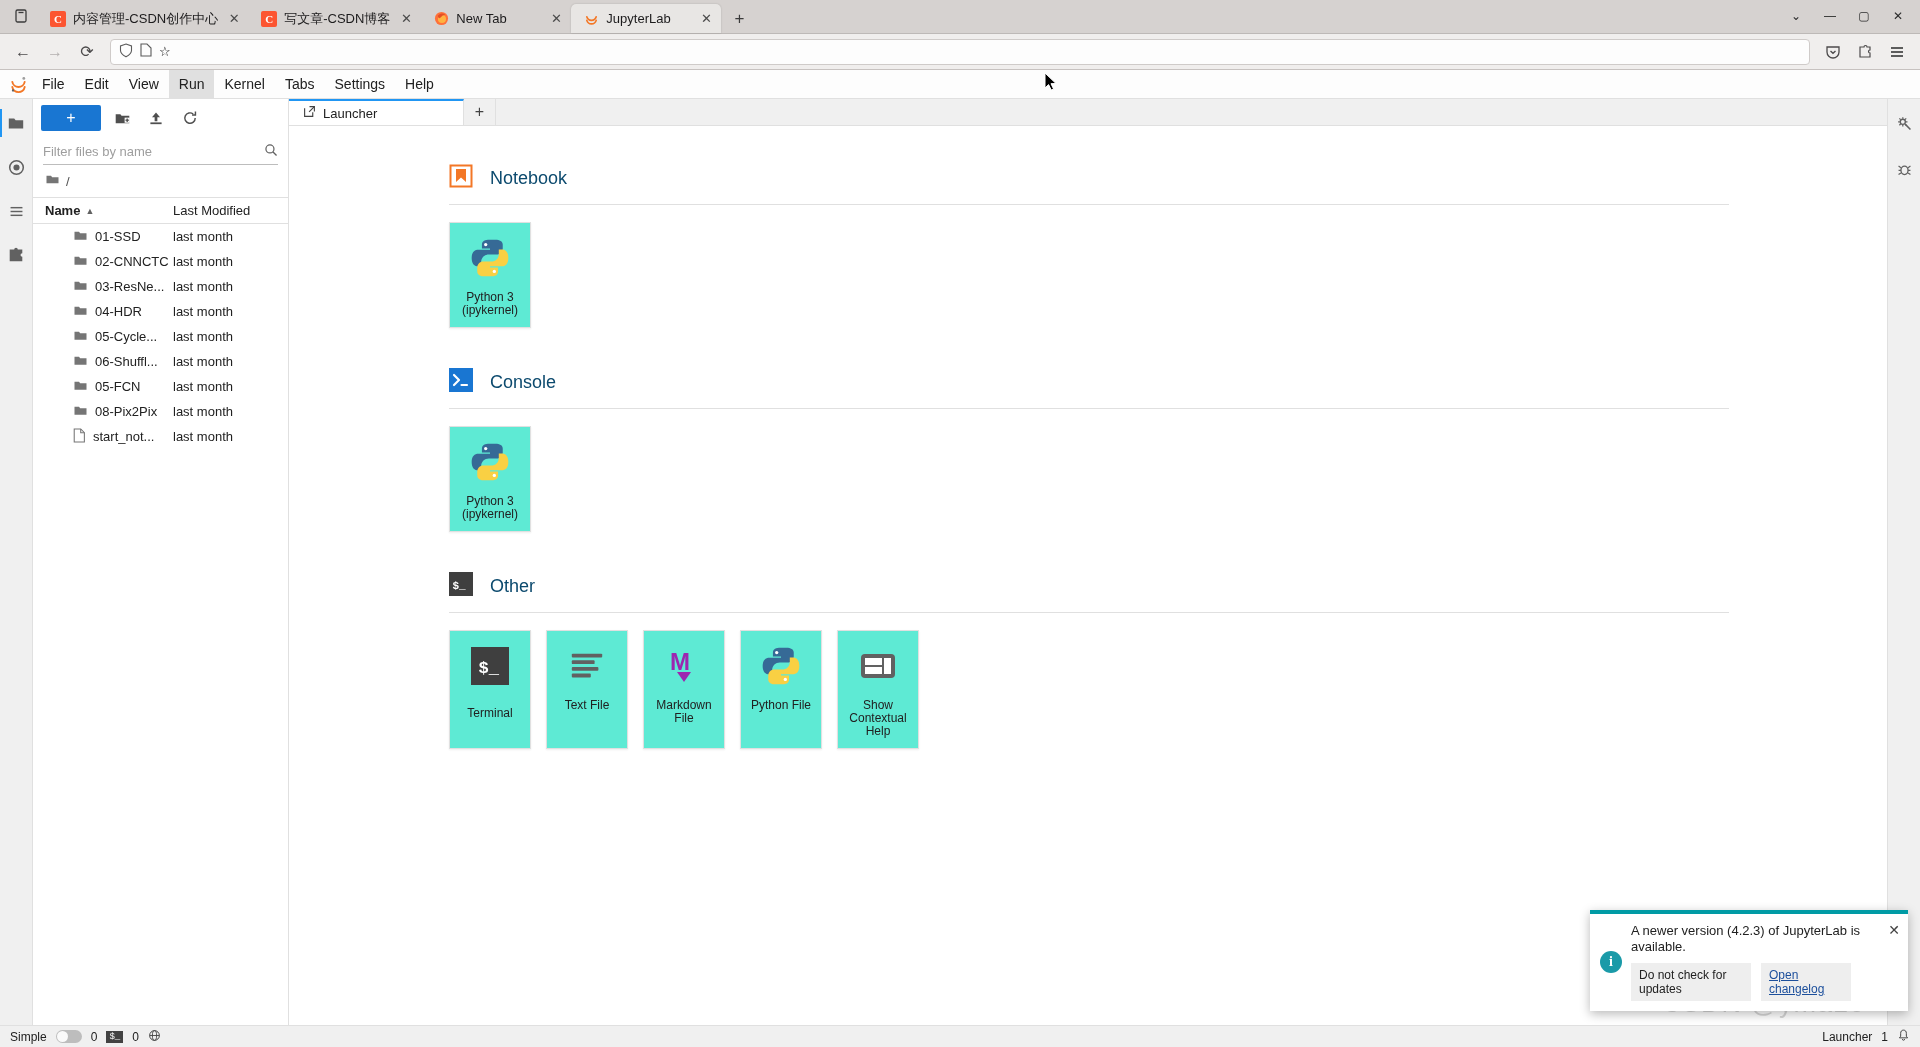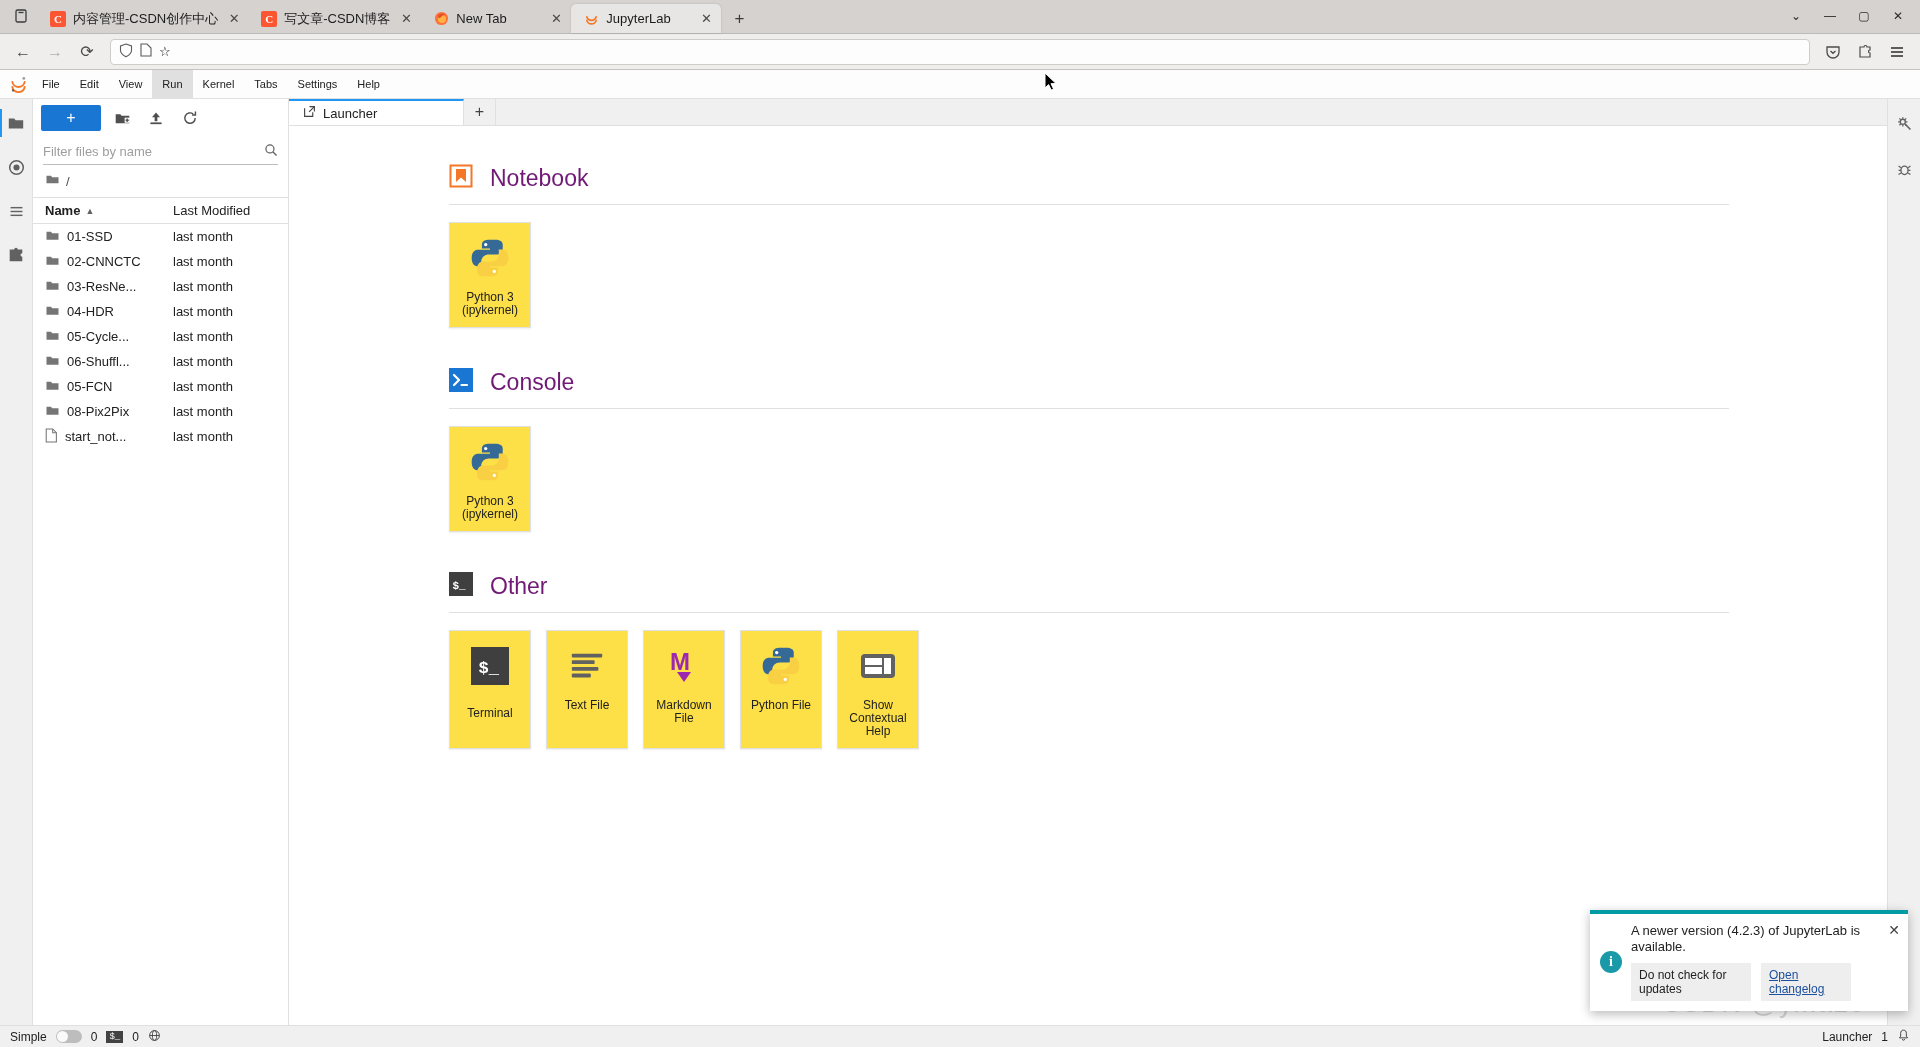--- a/index.html
+++ b/index.html
@@ -79,21 +79,21 @@
   .url-text .dim { color: #6f6c6b; }
 
   
   .jp-menubar {
     height: 29px; background: #fdfdfd; display: flex;
     align-items: center; border-bottom: 1px solid #e0e0e0;
     padding-left: 4px; font-size: 13px;
   }
   .jp-logo { width: 28px; display: flex; align-items: center; justify-content: center; }
   .jp-menu-item {
-    padding: 5px 10px; color: #212121; font-size: 11px; line-height: 18px;
+    padding: 5px 10px; color: #212121; font-size: 14px; line-height: 18px;
   }
   .jp-menu-item.hovered { background: #e0e0e0; }
 
   
   .jp-main { display: flex; height: calc(1047px - 34px - 36px - 29px - 22px); }
 
   
   .jp-activitybar {
     width: 33px; background: #f0f0f0; border-right: 1px solid #e0e0e0;
     display: flex; flex-direction: column; align-items: center; padding-top: 6px; gap: 8px;
@@ -135,21 +135,21 @@
     display: flex; align-items: center; gap: 6px;
     padding: 7px 10px 7px 12px; font-size: 13px; color: #4f4f4f;
   }
   .fb-header {
     display: flex; align-items: center; border-top: 1px solid #e0e0e0;
     border-bottom: 1px solid #e0e0e0; padding: 5px 10px 5px 12px;
     font-size: 13px; font-weight: bold; color: #212121;
   }
   .fb-h-name { flex: 1 1 auto; display: flex; align-items: center; gap: 5px; }
   .fb-h-mod { width: 105px; font-weight: normal; color: #212121; }
-  .fb-list { flex: 1 1 auto; overflow: hidden; }
+  .fb-list { flex: 1 1 auto; overflow: hidden; margin-left: 28px; }
   .fb-row {
     display: flex; align-items: center; padding: 3px 10px 3px 12px;
     font-size: 13px; color: #212121; height: 25px;
   }
   .fb-row-name { flex: 1 1 auto; display: flex; align-items: center; gap: 7px;
     white-space: nowrap; overflow: hidden; }
   .fb-row-mod { width: 105px; color: #212121; font-size: 13px; }
 
   
   .jp-content { flex: 1 1 auto; display: flex; flex-direction: column; background: #fff; }
@@ -162,25 +162,25 @@
     border-right: 1px solid #e0e0e0; display: flex; align-items: center;
     gap: 7px; padding: 0 14px; font-size: 13px; color: #212121; min-width: 175px;
   }
   .jp-tab-add {
     width: 32px; display: flex; align-items: center; justify-content: center;
     font-size: 16px; color: #424242; border-right: 1px solid #e0e0e0;
   }
   .launcher { flex: 1 1 auto; padding: 38px 0 0 160px; overflow: hidden; position: relative; }
   .lsection { margin-bottom: 10px; max-width: 1280px; }
   .lsec-head { display: flex; align-items: center; gap: 17px; padding-bottom: 12px; }
-  .lsec-title { font-size: 23px; color: #701a75; font-weight: normal; }
+  .lsec-title { font-size: 18px; color: #0c4a6e; font-weight: normal; }
   .lsec-rule { border-bottom: 1px solid #e0e0e0; max-width: 1280px; }
   .lcards { display: flex; gap: 15px; padding: 17px 0 30px 0; }
   .lcard {
-    width: 82px; min-height: 82px; background: #fde047;
+    width: 82px; min-height: 82px; background: #5eead4;
     border: 1px solid #e0e0e0; box-shadow: 0 1px 2px rgba(0,0,0,.07);
     display: flex; flex-direction: column; align-items: center;
     padding: 14px 4px 10px 4px;
   }
   .lcard-icon { height: 46px; display: flex; align-items: center; justify-content: center; }
   .lcard-label {
     font-size: 12px; color: #212121; text-align: center;
     line-height: 13px; margin-top: 8px;
   }
 

